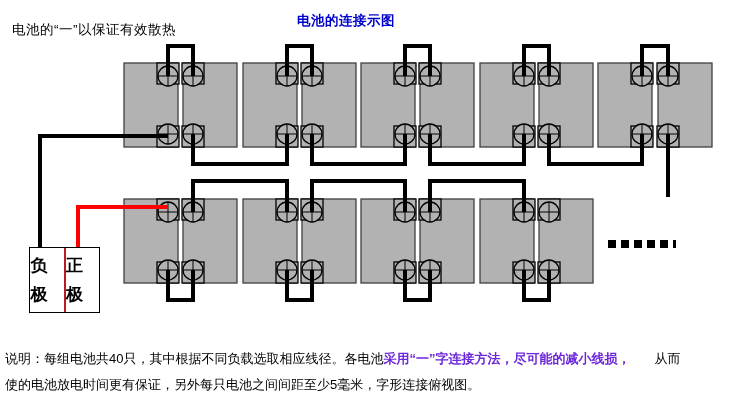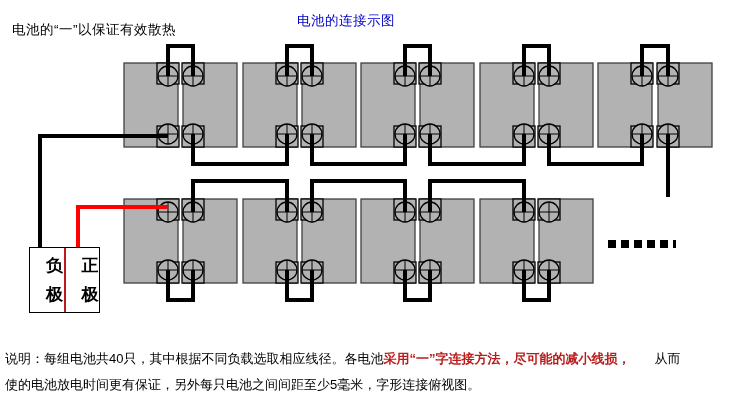--- a/index.html
+++ b/index.html
@@ -3,26 +3,26 @@
 <meta charset="utf-8">
 <style>
   html,body { margin:0; padding:0; background:#ffffff; }
   .stage {
     position:relative; width:749px; height:412px; background:#ffffff;
     font-family:"Liberation Sans", sans-serif; overflow:hidden;
   }
   .abs { position:absolute; }
   #diagram-svg { position:absolute; left:0; top:0; }
   #topleft-title { left:12px; top:21px; font-size:13.5px; color:#000; letter-spacing:0.5px; }
-  #center-title  { left:297px; top:12px; font-size:13.5px; font-weight:normal; letter-spacing:0.5px; }
+  #center-title  { left:297px; top:12px; font-size:13.5px; font-weight:bold; letter-spacing:0.5px; }
   #polarity-box {
     left:29px; top:247px; width:71px; height:66px; box-sizing:border-box;
     border:1.5px solid #000; background:#fff; display:flex;
   }
-  .pole-cell { flex:1; display:flex; align-items:center; justify-content:flex-end; }
+  .pole-cell { flex:1; display:flex; align-items:center; justify-content:flex-start; }
   .pole-cell + .pole-cell { border-left:2px solid #b91c1c; }
   .pole-label {
     width:18px; word-break:break-all; line-height:29px; text-align:center;
     font-size:17px; font-weight:bold; font-family:"Liberation Serif", serif; color:#000;
   }
   #note { left:5px; top:346px; font-size:13px; color:#000; }
   .note-line { height:26px; line-height:26px; white-space:nowrap; }
 </style>
 </head>
 <body>
@@ -334,17 +334,17 @@
   <div class="abs" id="polarity-box">
     <div class="pole-cell">
       <span class="pole-label">负极</span>
     </div>
     <div class="pole-cell">
       <span class="pole-label">正极</span>
     </div>
   </div>
 
   <div class="abs" id="note">
-    <div class="note-line" id="note-line1"><span style="color: rgb(0, 0, 0); text-align: center;">说明：每组电池共40只，其中根据不同负载选取相应线径。各电池</span><span style="color: #b91c1c; font-weight: bold;">采用“一”字连接方法，尽可能的减小线损，</span><span style="color: rgb(0, 0, 0); margin-left: 24px;">从而</span></div>
+    <div class="note-line" id="note-line1"><span style="color: rgb(0, 0, 0); text-align: center;">说明：每组电池共40只，其中根据不同负载选取相应线径。各电池</span><span style="color: #6d28d9; font-weight: bold;">采用“一”字连接方法，尽可能的减小线损，</span><span style="color: rgb(0, 0, 0); margin-left: 24px;">从而</span></div>
     <div class="note-line" id="note-line2"><span style="color: rgb(0, 0, 0);">使的电池放电时间更有保证，另外每只电池之间间距至少5毫米，字形连接俯视图。</span></div>
   </div>
 
 </div>
 
 </body></html>

